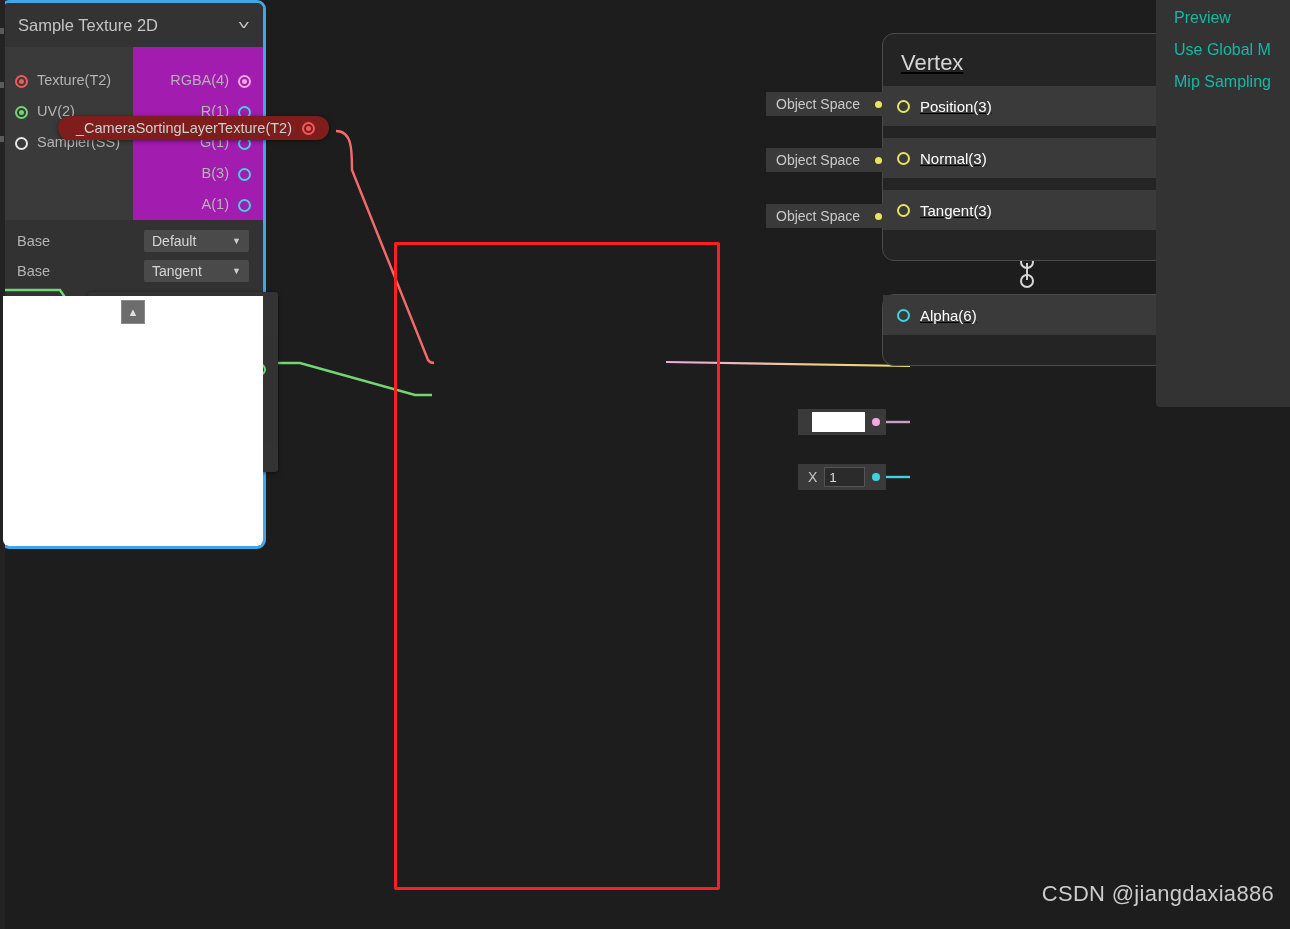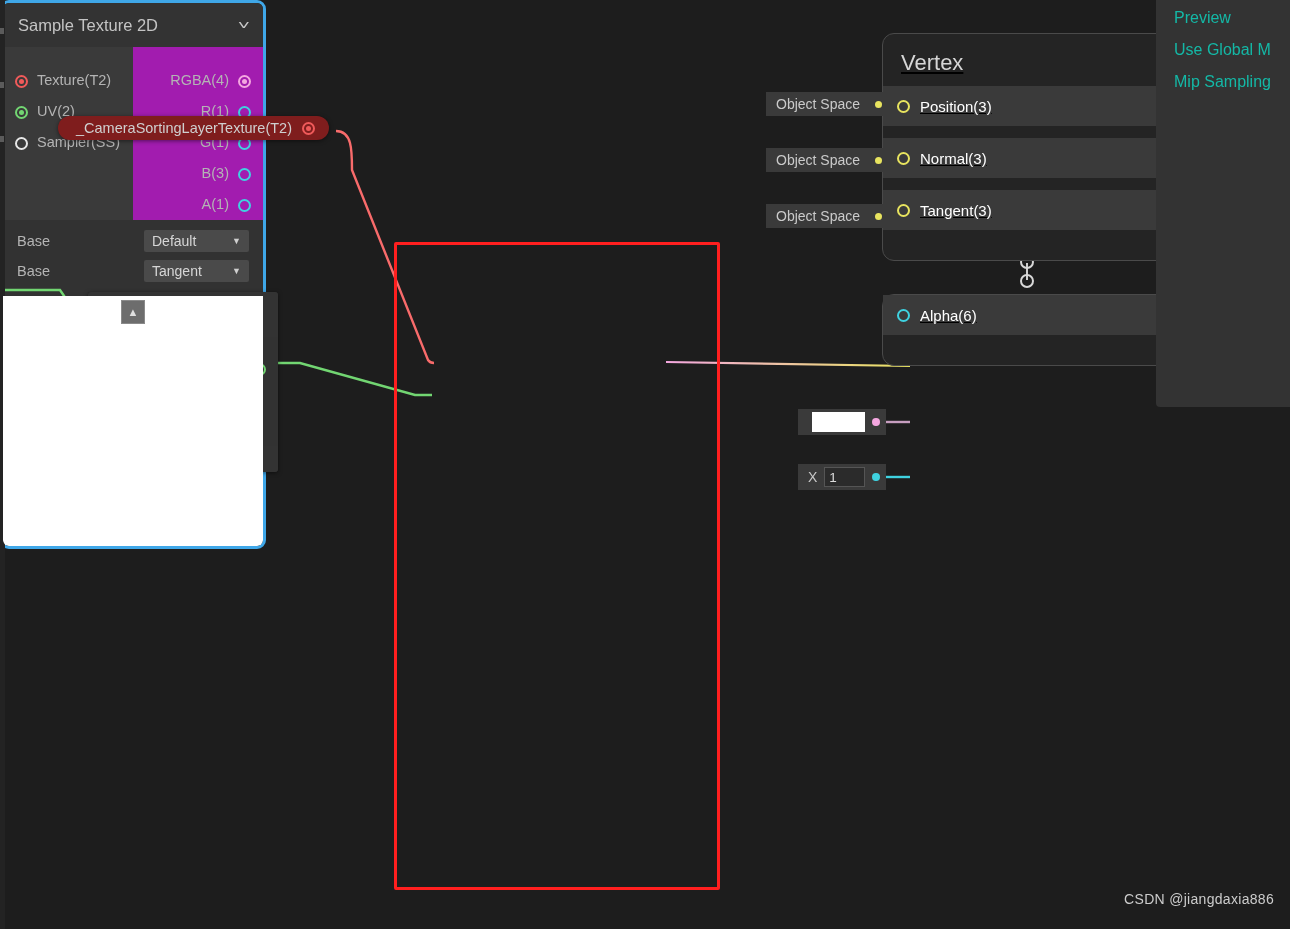--- a/index.html
+++ b/index.html
@@ -128,21 +128,21 @@
   #inspector { position:absolute; left:1156px; top:-6px; width:140px; height:413px;
                background:#333333; border-radius:0 0 4px 4px; padding: 8px 18px; }
   #inspector .row { color:#14b8a6; font-size:16px; padding: 7px 0; white-space:nowrap; }
 
   
   #left-edge { position:absolute; left:0; top:0; width:5px; height:929px; background:#232323; }
   .edge-tick { position:absolute; left:0; width:4px; height:6px; background:#8a8a8a; opacity:.55; }
 
   
   #watermark { position:absolute; right:16px; bottom:22px; color:#cccccc;
-               font-size:14px; letter-spacing:.3px; }
+               font-size:22px; letter-spacing:.3px; }
 </style>
 </head>
 <body>
 
 <div id="root">
   <div id="canvas">
 
     <svg id="wires" viewBox="0 0 1290 929" xmlns="http://www.w3.org/2000/svg">
       <defs>
         <linearGradient id="gradRGBA" x1="0" y1="0" x2="1" y2="0">

